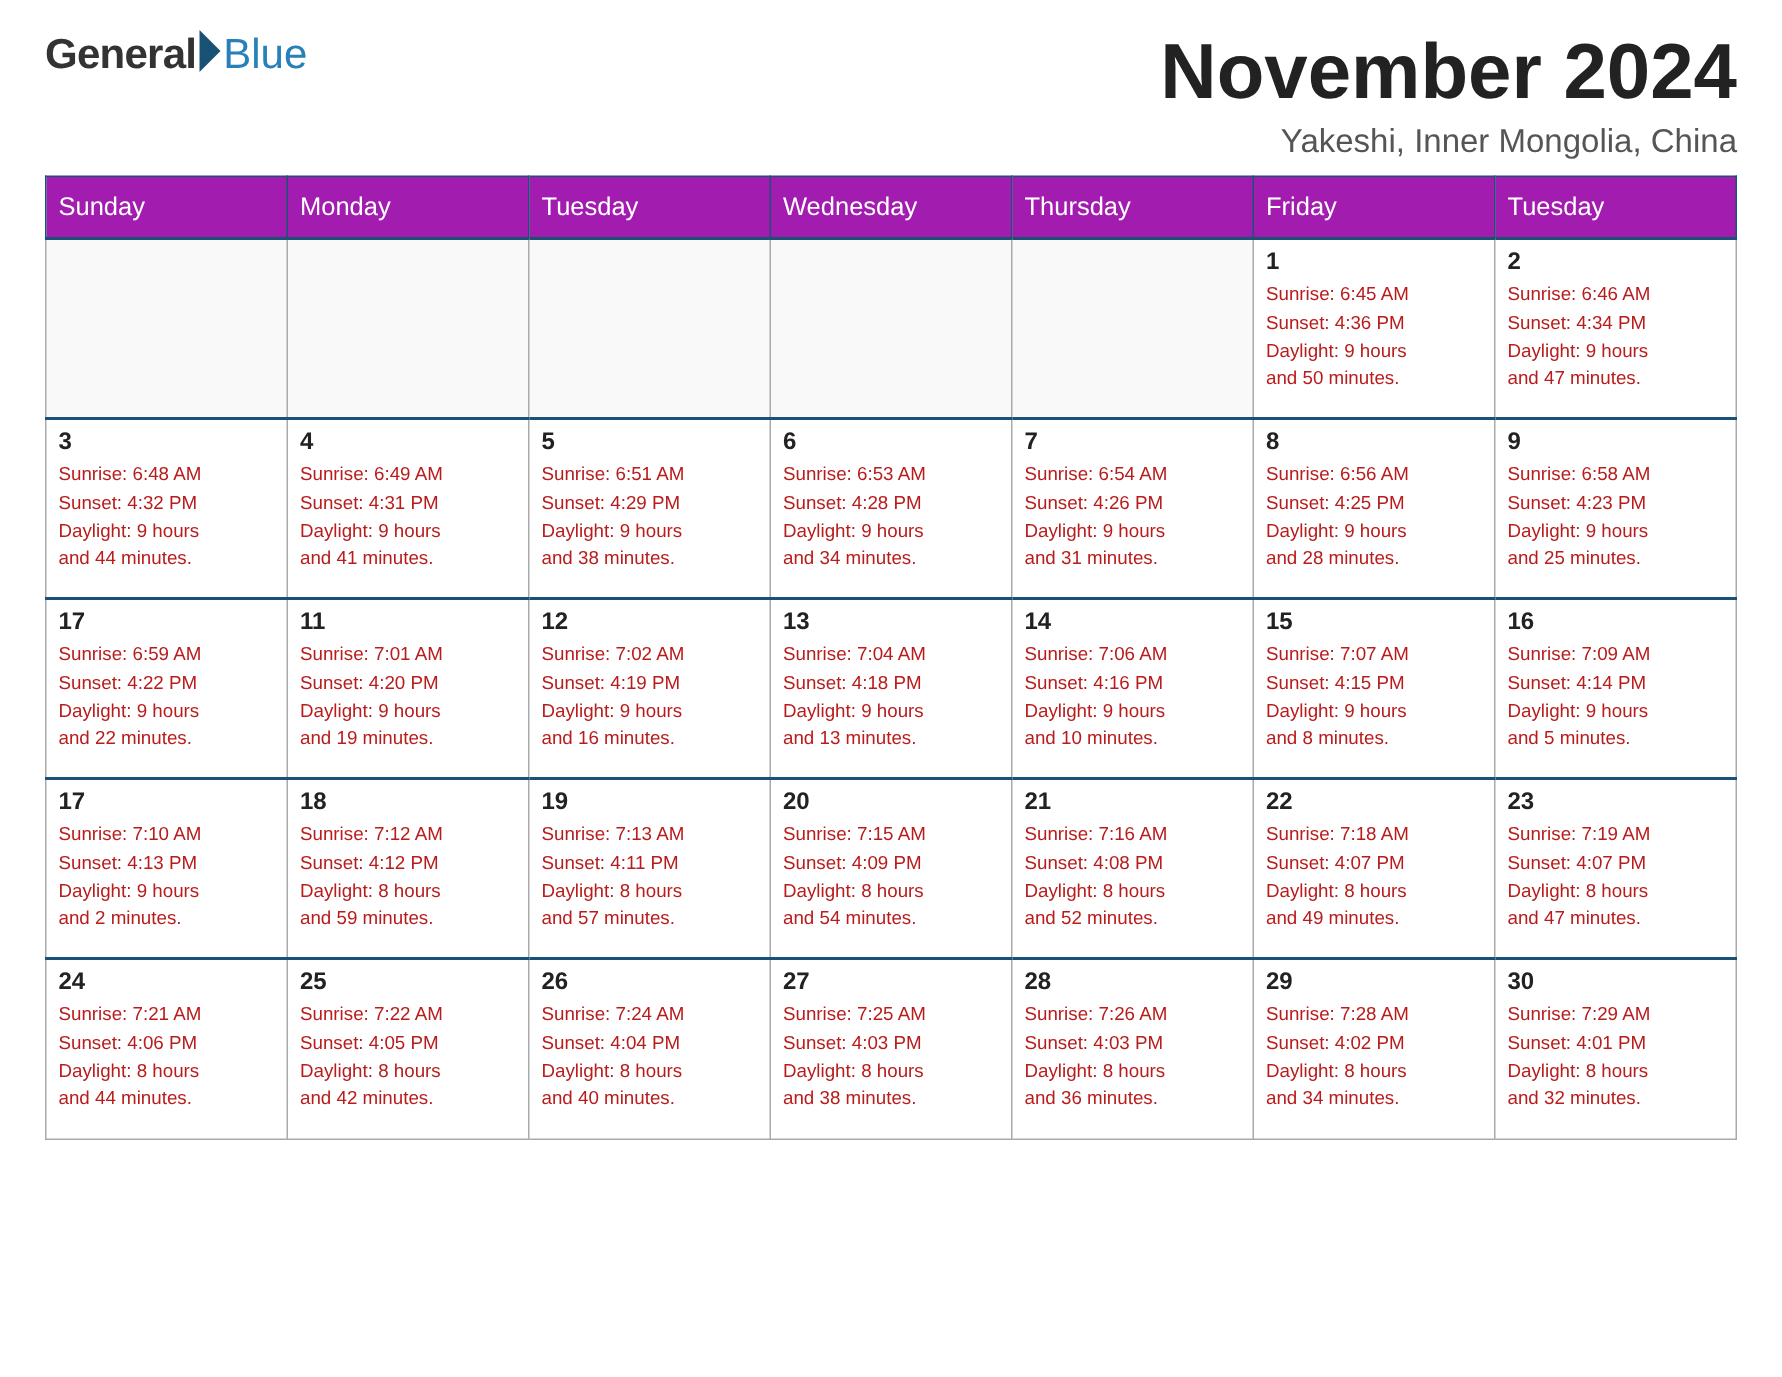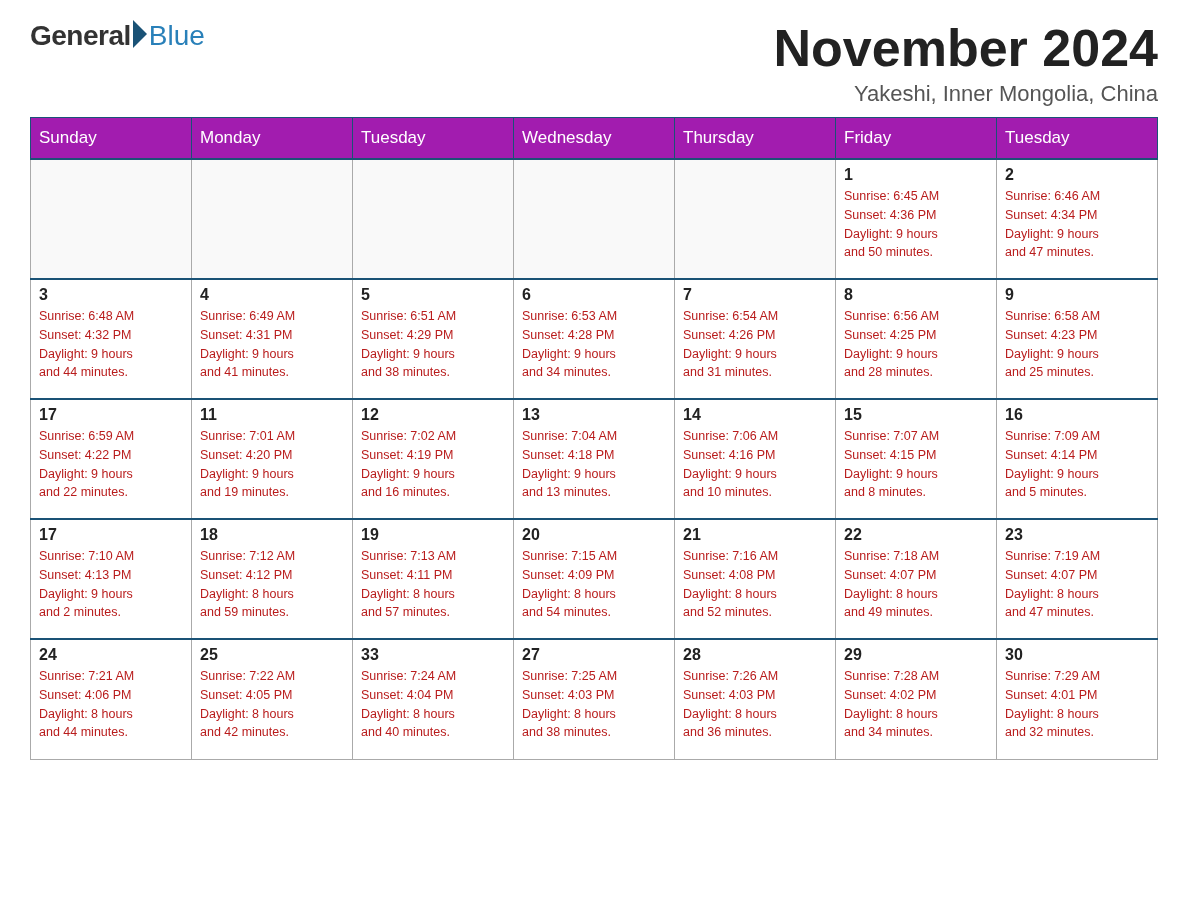--- a/index.html
+++ b/index.html
@@ -238,21 +238,21 @@
       <tr class="week-row">
         <td>
           <div class="day-number">24</div>
           <div class="day-info">Sunrise: 7:21 AM<br>Sunset: 4:06 PM<br>Daylight: 8 hours<br>and 44 minutes.</div>
         </td>
         <td>
           <div class="day-number">25</div>
           <div class="day-info">Sunrise: 7:22 AM<br>Sunset: 4:05 PM<br>Daylight: 8 hours<br>and 42 minutes.</div>
         </td>
         <td>
-          <div class="day-number">33</div>
+          <div class="day-number">26</div>
           <div class="day-info">Sunrise: 7:24 AM<br>Sunset: 4:04 PM<br>Daylight: 8 hours<br>and 40 minutes.</div>
         </td>
         <td>
           <div class="day-number">27</div>
           <div class="day-info">Sunrise: 7:25 AM<br>Sunset: 4:03 PM<br>Daylight: 8 hours<br>and 38 minutes.</div>
         </td>
         <td>
           <div class="day-number">28</div>
           <div class="day-info">Sunrise: 7:26 AM<br>Sunset: 4:03 PM<br>Daylight: 8 hours<br>and 36 minutes.</div>
         </td>

